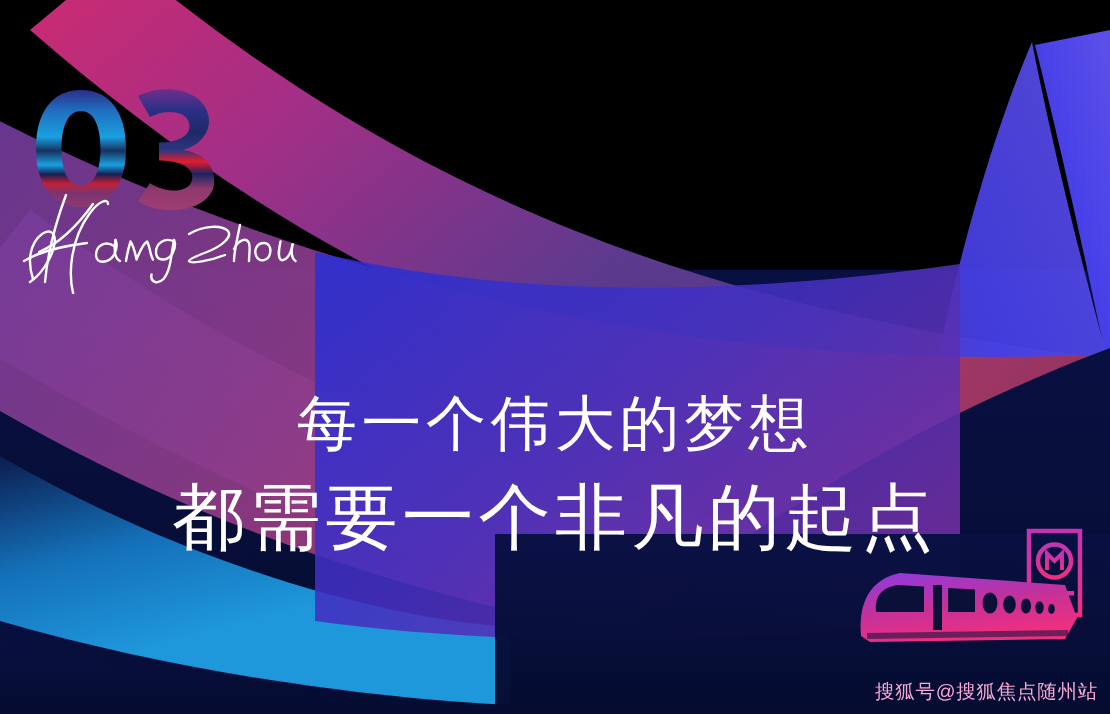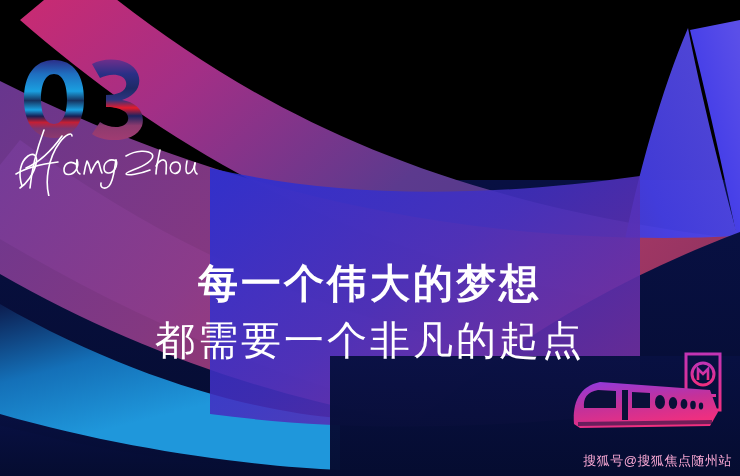--- a/index.html
+++ b/index.html
@@ -22,27 +22,27 @@
     position:absolute;left:0;top:258px;width:740px;
     text-align:center;
     color:#ffffff;
     line-height:1.28;
     letter-spacing:2px;
     -webkit-font-smoothing:antialiased;
   }
   .headline .l1{
     display:block;
     font-size:40px;
-    font-weight:bold;
+    font-weight:normal;
     letter-spacing:3px;
     text-align:center;
   }
   .headline .l2{
     display:block;
-    font-size:40px;
+    font-size:48px;
     font-weight:400;
     letter-spacing:3px;
     margin-top:6px;
   }
 
   
   .watermark{
     position:absolute;right:8px;bottom:6px;
     color:#f9a8d4;
     font-size:13px;

